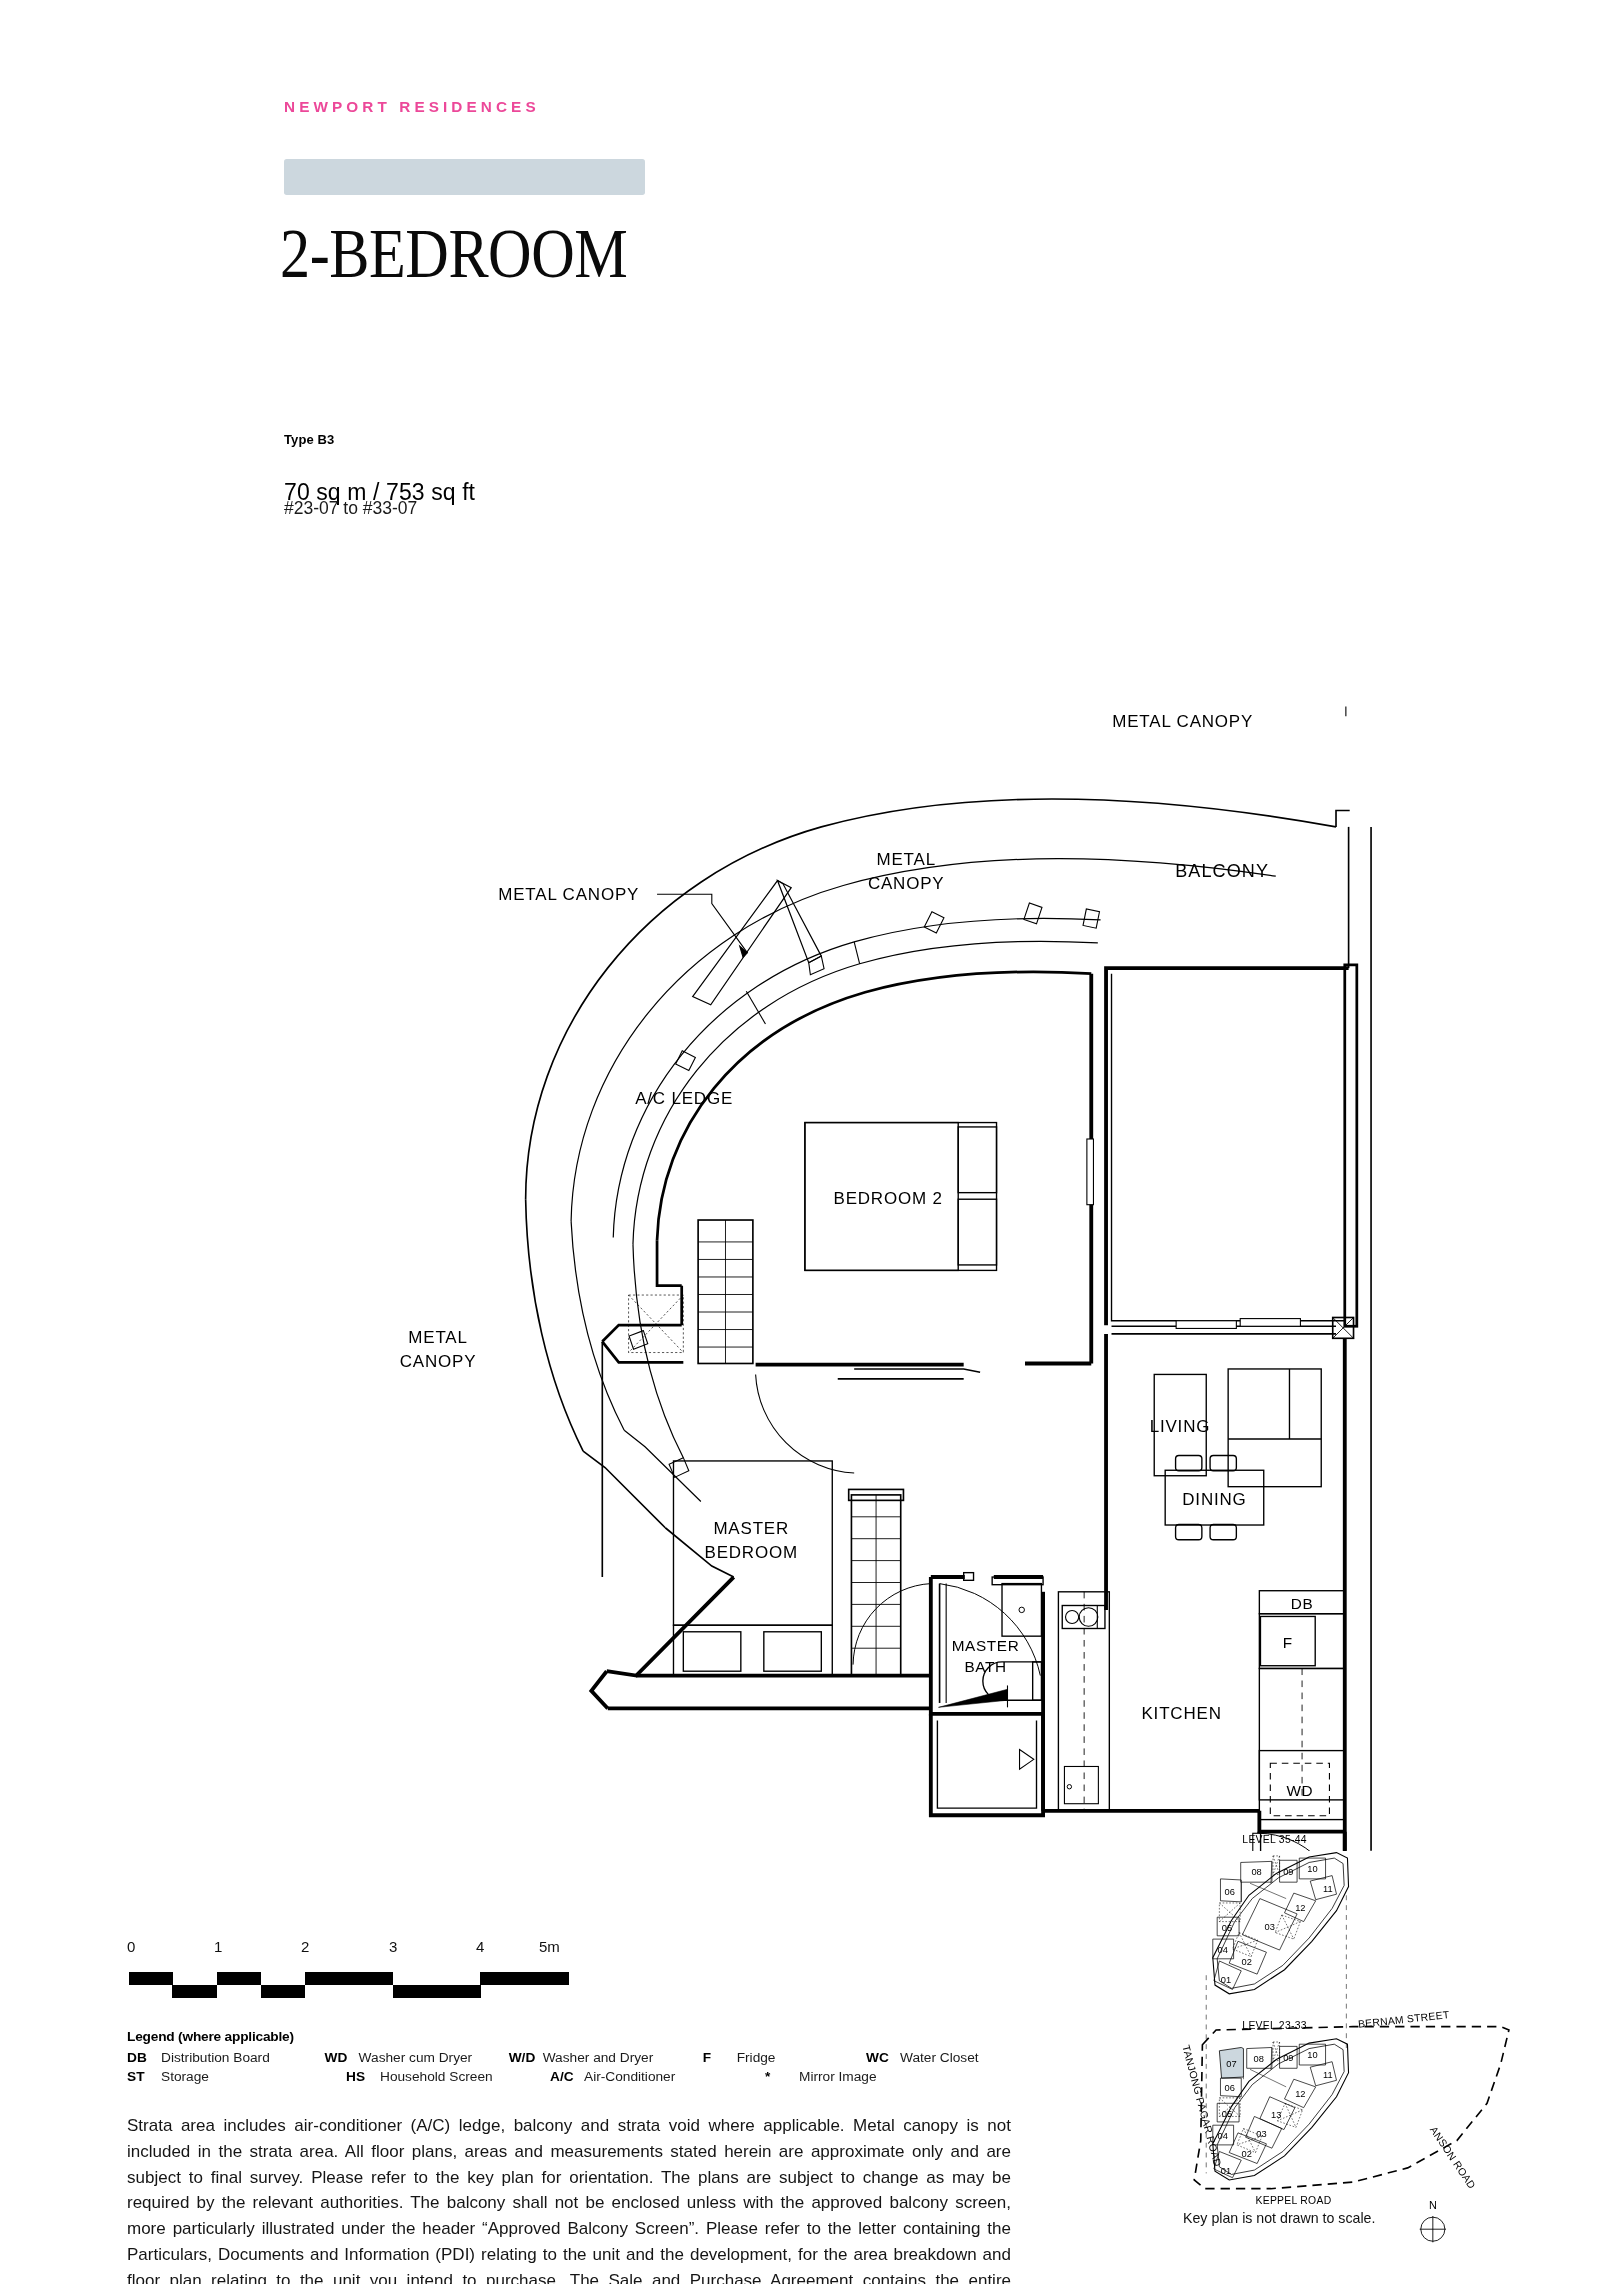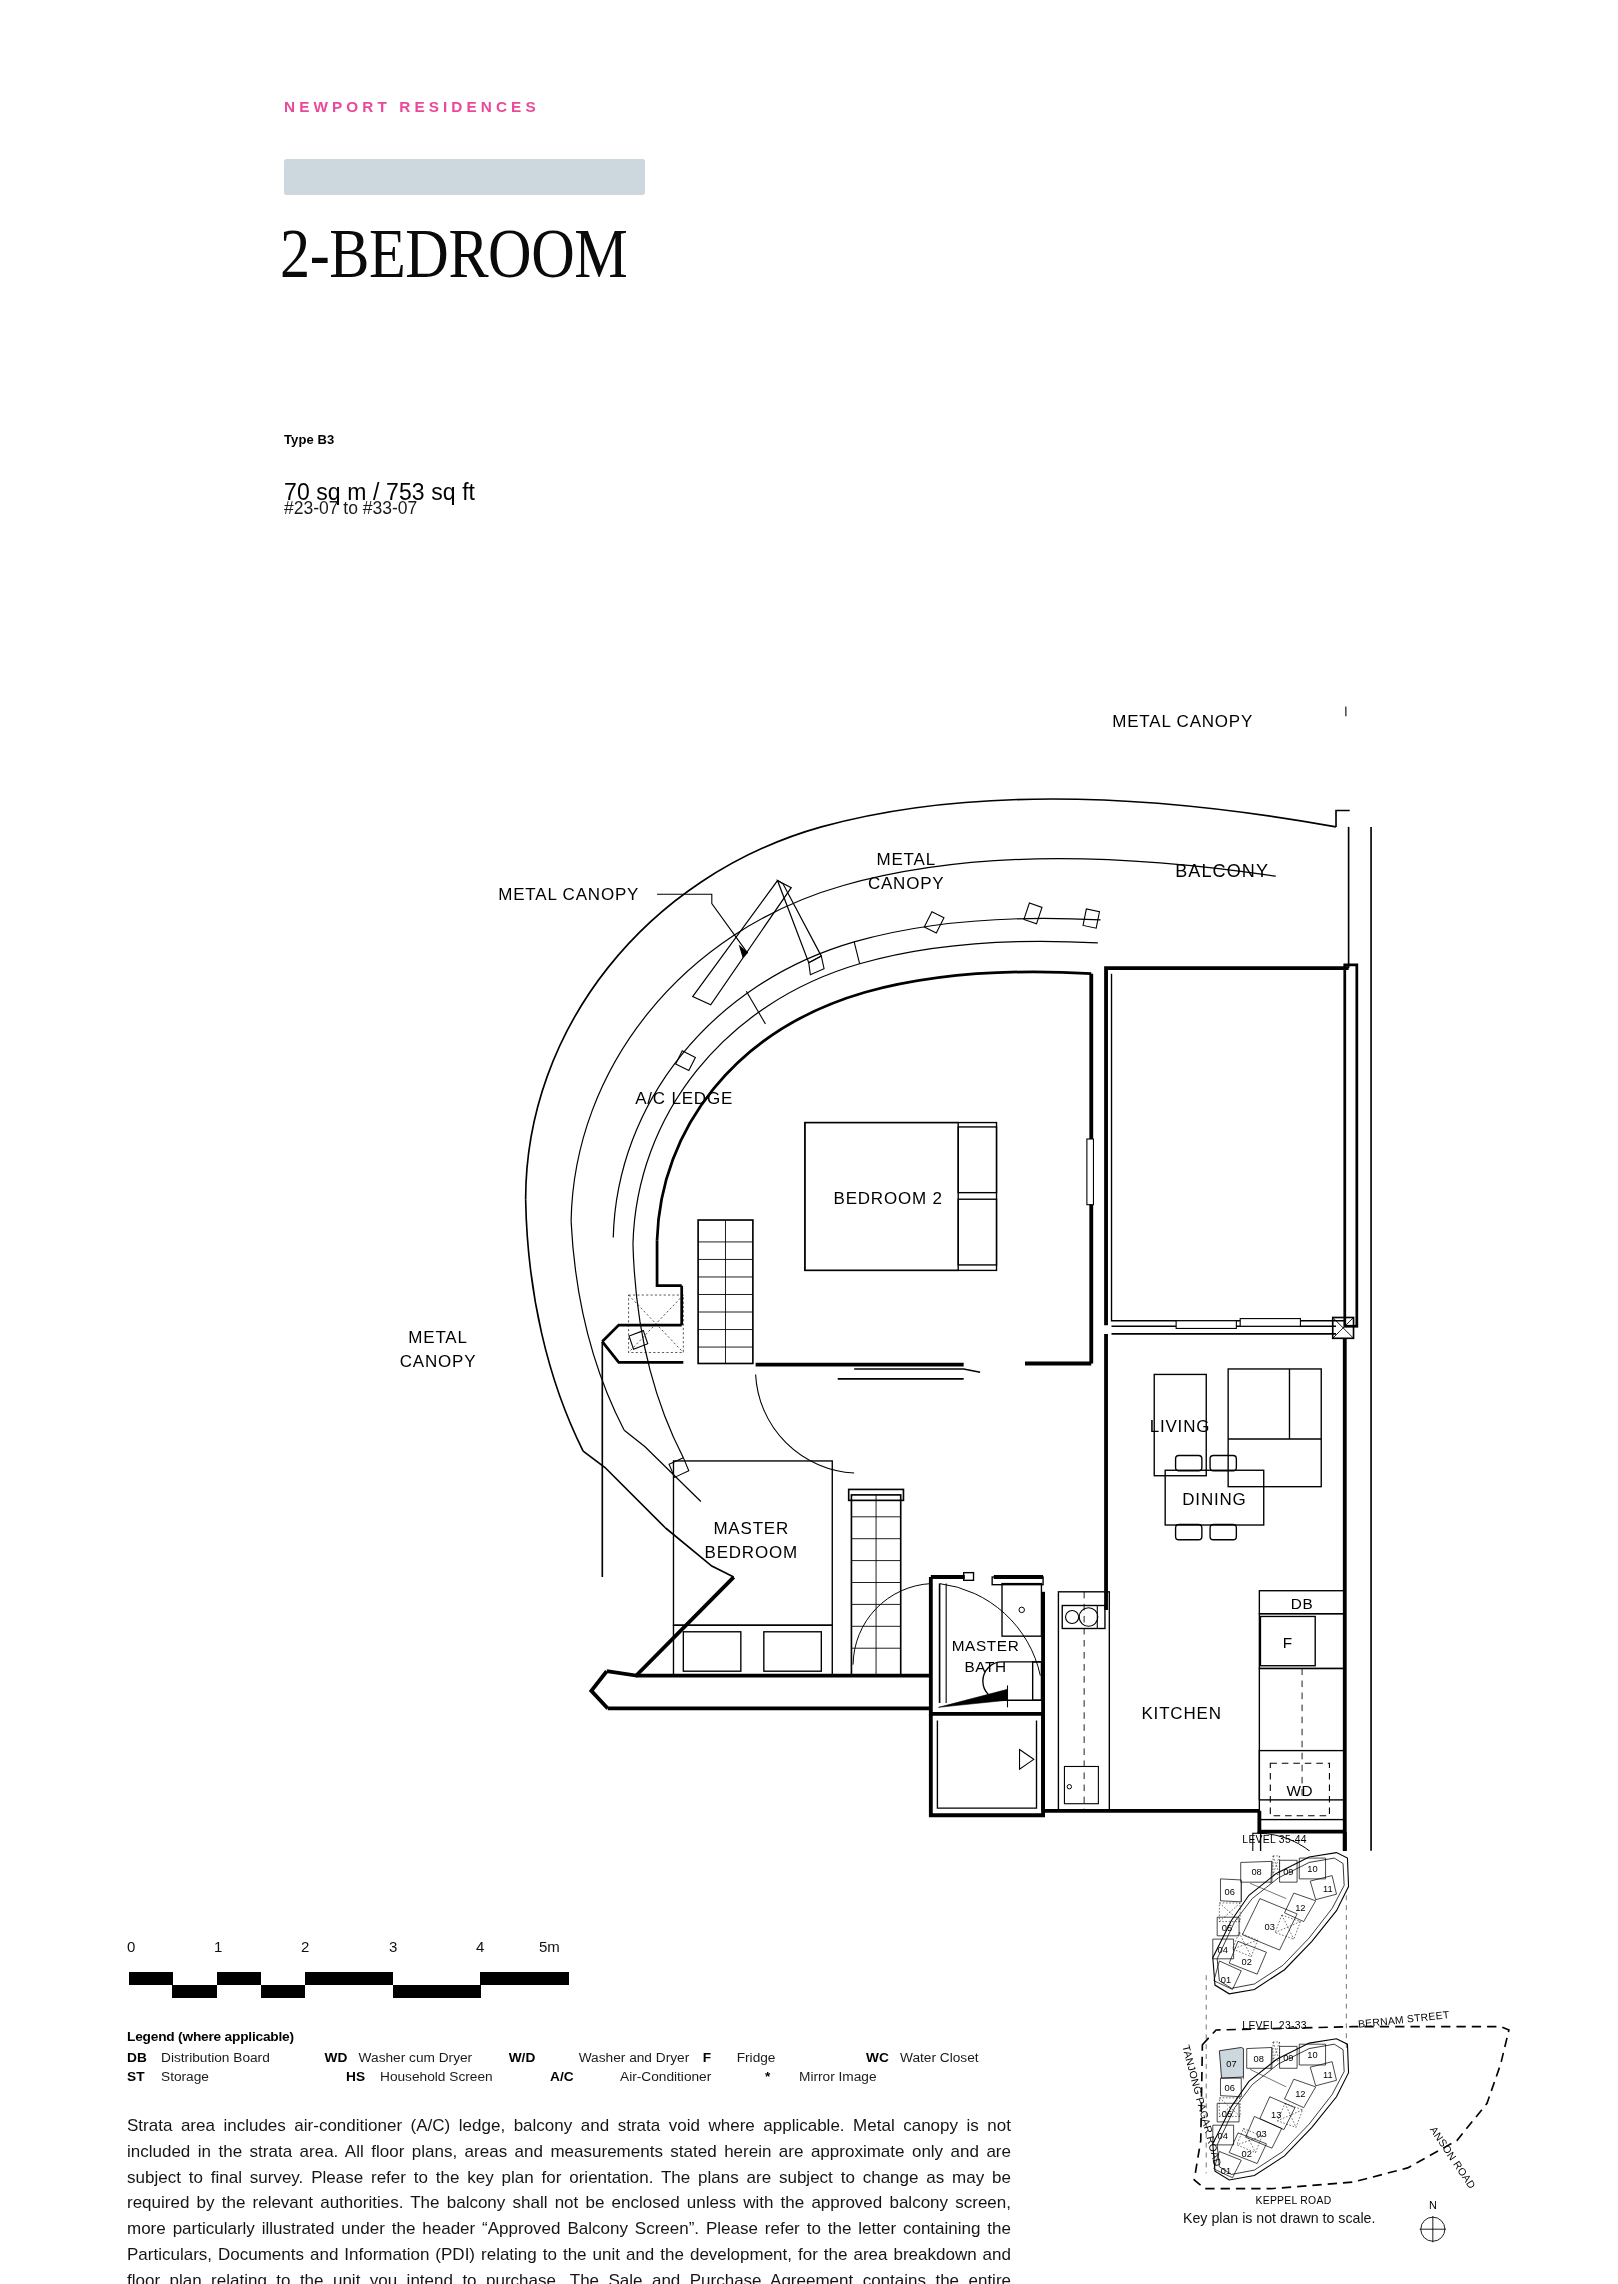--- a/index.html
+++ b/index.html
@@ -92,21 +92,21 @@
 
   
   #legend { position: absolute; left: 127px; top: 2029px; width: 887px; }
   #legend-title { font-size: 13.7px; font-weight: bold; letter-spacing: -0.2px; margin-bottom: 5.5px; }
   .legend-row { display: flex; margin-bottom: 4.4px; }
   .legend-cell { display: flex; align-items: baseline; }
   .legend-abbr { font-size: 13.7px; font-weight: bold; width: 34px; flex: none; }
   .legend-desc { font-size: 13.7px; font-weight: 400; color: #1a1a1a; }
   .lc-0 { width: 219px; }
   .lc-1 { width: 204px; }
-  .lc-2 { width: 215px; gap: 36px; }
+  .lc-2 { width: 215px; }
   .lc-3 { width: 181px; }
   .lc-4 { width: 164px; }
 
   
   #disclaimer {
     position: absolute;
     left: 127px;
     top: 2113px;
     width: 884px;
     font-size: 17px;

